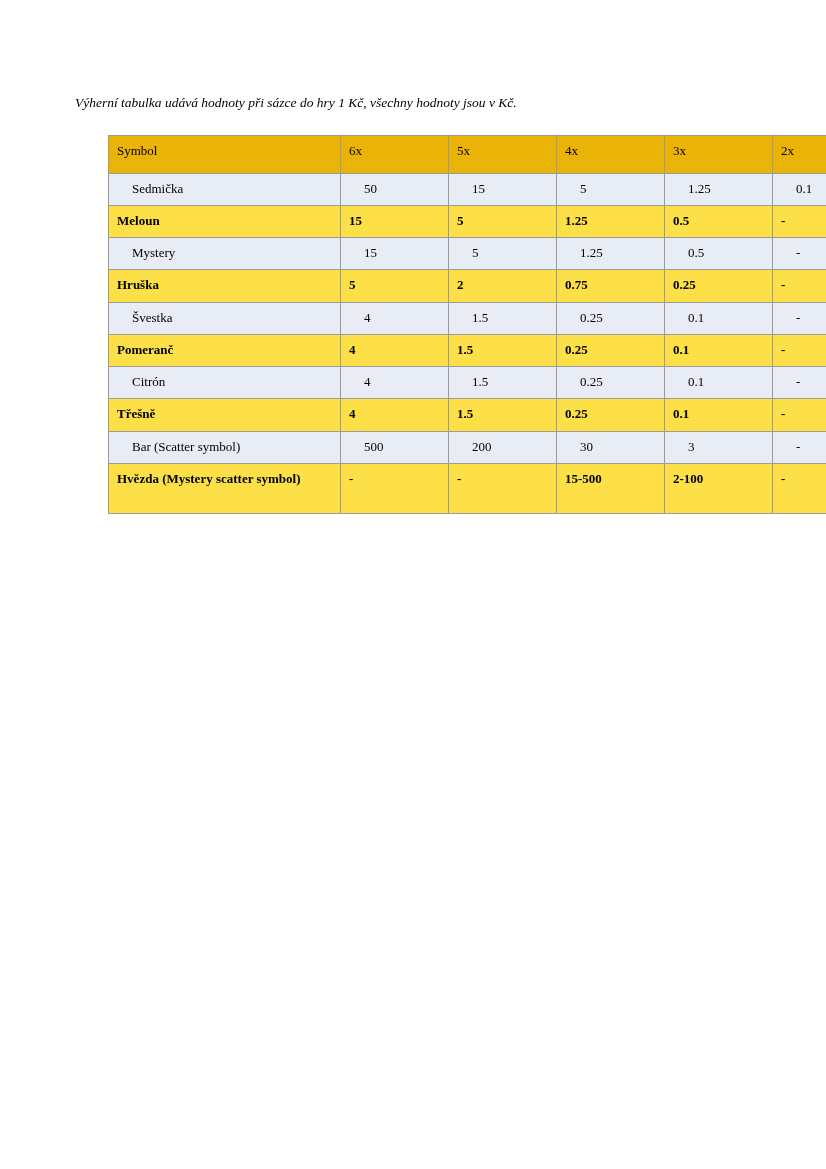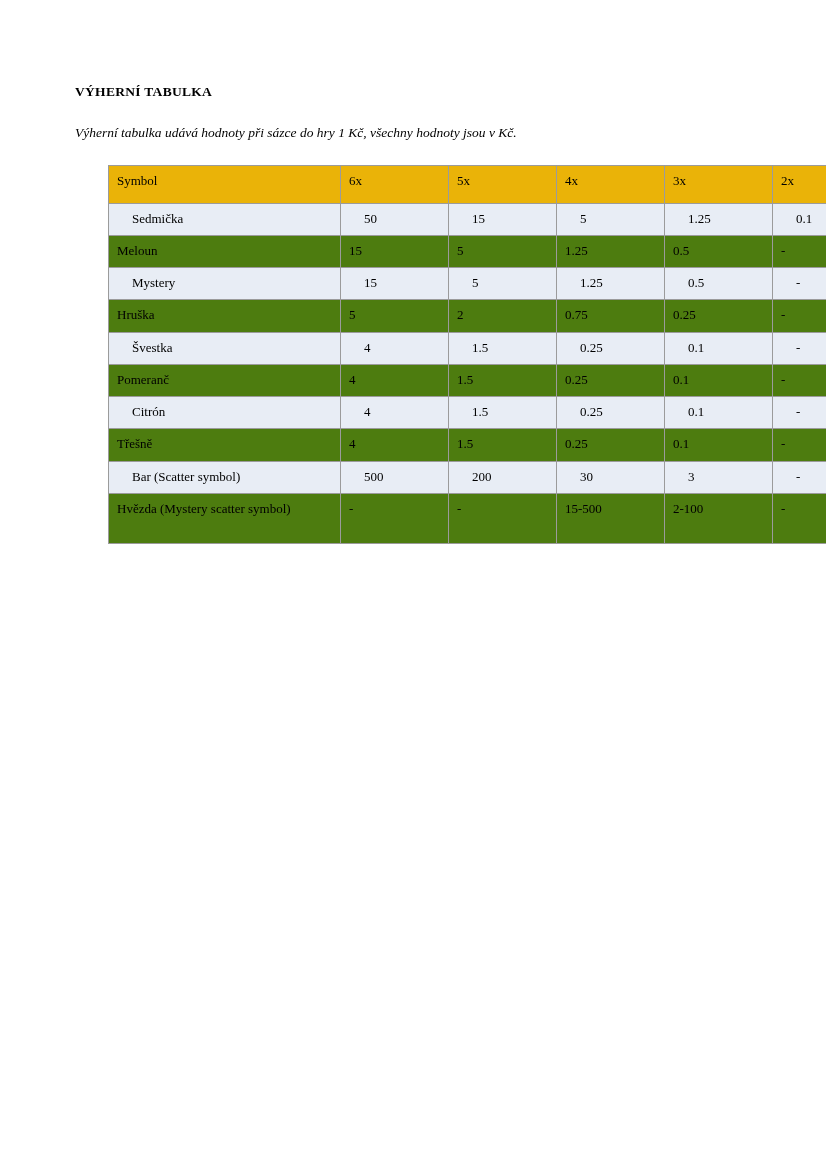--- a/index.html
+++ b/index.html
@@ -61,34 +61,34 @@
   }
   table.paytable thead td {
     background: #eab308;
     height: 22px;
   }
   table.paytable tbody tr.odd td {
     background: #e8edf5;
     padding-left: 23px;
   }
   table.paytable tbody tr.even td {
-    background: #4d7c0f;
+    background: #fde047;
+    font-weight: bold;
   }
   .col-symbol { width: 215px; }
   .col-x { width: 91px; }
   .cell-tall {
     height: 34px;
   }
 </style>
 </head>
 <body>
 
 <div class="page">
 
-  <h1 class="doc-title">VÝHERNÍ TABULKA</h1>
 
 
   <p class="para second">Výherní tabulka udává hodnoty při sázce do hry 1 Kč, všechny hodnoty jsou v Kč.</p>
 
   <div class="table-wrap">
     <table class="paytable">
       <thead>
         <tr>
           <td class="col-symbol">Symbol</td>
           <td class="col-x">6x</td>

